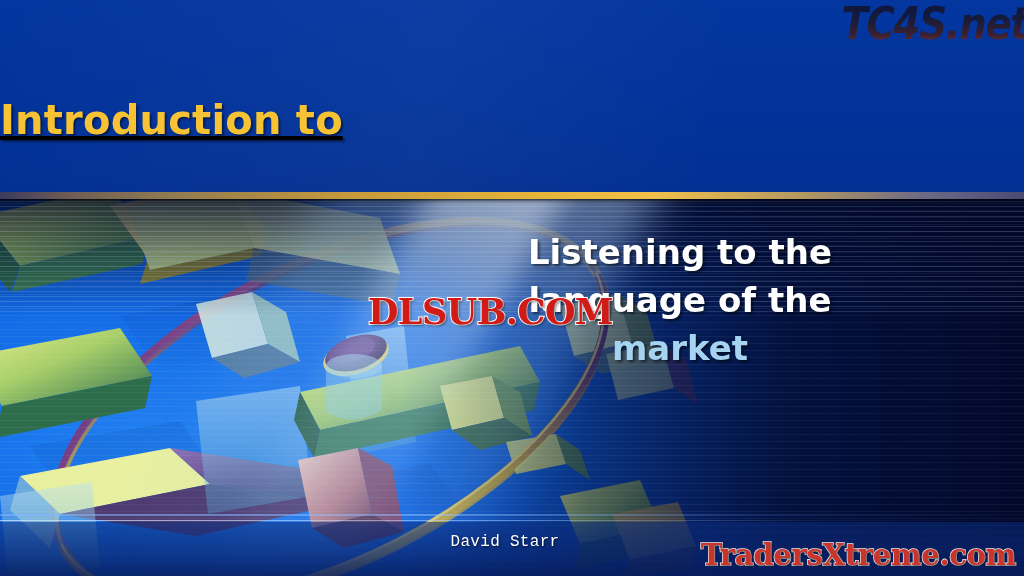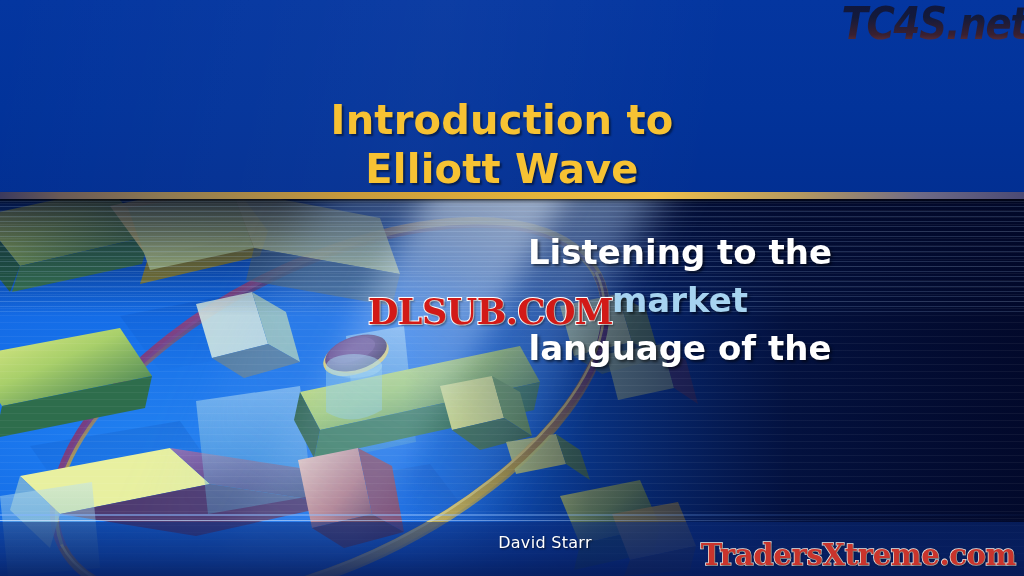--- a/index.html
+++ b/index.html
@@ -136,22 +136,23 @@
   }
 
   
   .art { position: absolute; left: 0; top: 0; width: 1024px; height: 380px; }
 
   
   .title-block {
     position: absolute;
     left: 0; top: 96px;
     width: 1004px;
-    text-align: center;
+    text-align: left;
     z-index: 40;
+    text-decoration: underline;
   }
   .title-line {
     color: #f7c233;
     font-size: 40px;
     font-weight: bold;
     line-height: 49px;
     letter-spacing: 0.2px;
     text-shadow: 2px 2px 2px rgba(0,0,0,0.45);
     white-space: nowrap;
   }
@@ -168,29 +169,30 @@
     font-size: 34px;
     font-weight: bold;
     line-height: 48px;
     text-shadow: 2px 2px 3px rgba(0,0,0,0.55);
     white-space: nowrap;
   }
   .sub-line.accent { color: #a6d3f0; }
 
   .presenter {
     position: absolute;
-    left: 400px; top: 533px;
+    left: 360px; top: 533px;
     width: 290px;
     text-align: center;
     color: #ffffff;
     font-size: 16px;
     font-weight: normal;
     letter-spacing: 0.3px;
     text-shadow: 1px 1px 2px rgba(0,0,0,0.6);
     z-index: 40;
+    font-family: Liberation Mono, monospace;
   }
 
   
   .wm-tc4s {
     position: absolute;
     right: -4px; top: -2px;
     font-family: "DejaVu Sans", "Liberation Sans", sans-serif;
     font-size: 44px;
     font-weight: bold;
     font-style: italic;
@@ -417,27 +419,26 @@
     <div class="rule-a"></div>
     <div class="rule-b"></div>
     <div class="footer-band"></div>
   </div>
 
   <div class="divider"></div>
   <div class="divider-shadow"></div>
 
   <div class="title-block">
     <div class="title-line">Introduction to</div>
-    <div class="title-line">Elliott Wave</div>
   </div>
 
   <div class="subtitle-block">
     <div class="sub-line">Listening to the</div>
+    <div class="sub-line">language of the</div>
     <div class="sub-line accent">market</div>
-    <div class="sub-line">language of the</div>
   </div>
 
   <div class="presenter">David Starr</div>
 
   <div class="wm-tc4s">TC4S.net</div>
   <div class="wm-dlsub">DLSUB.COM</div>
   <div class="wm-tx">TradersXtreme.com</div>
 
 </div>
 

